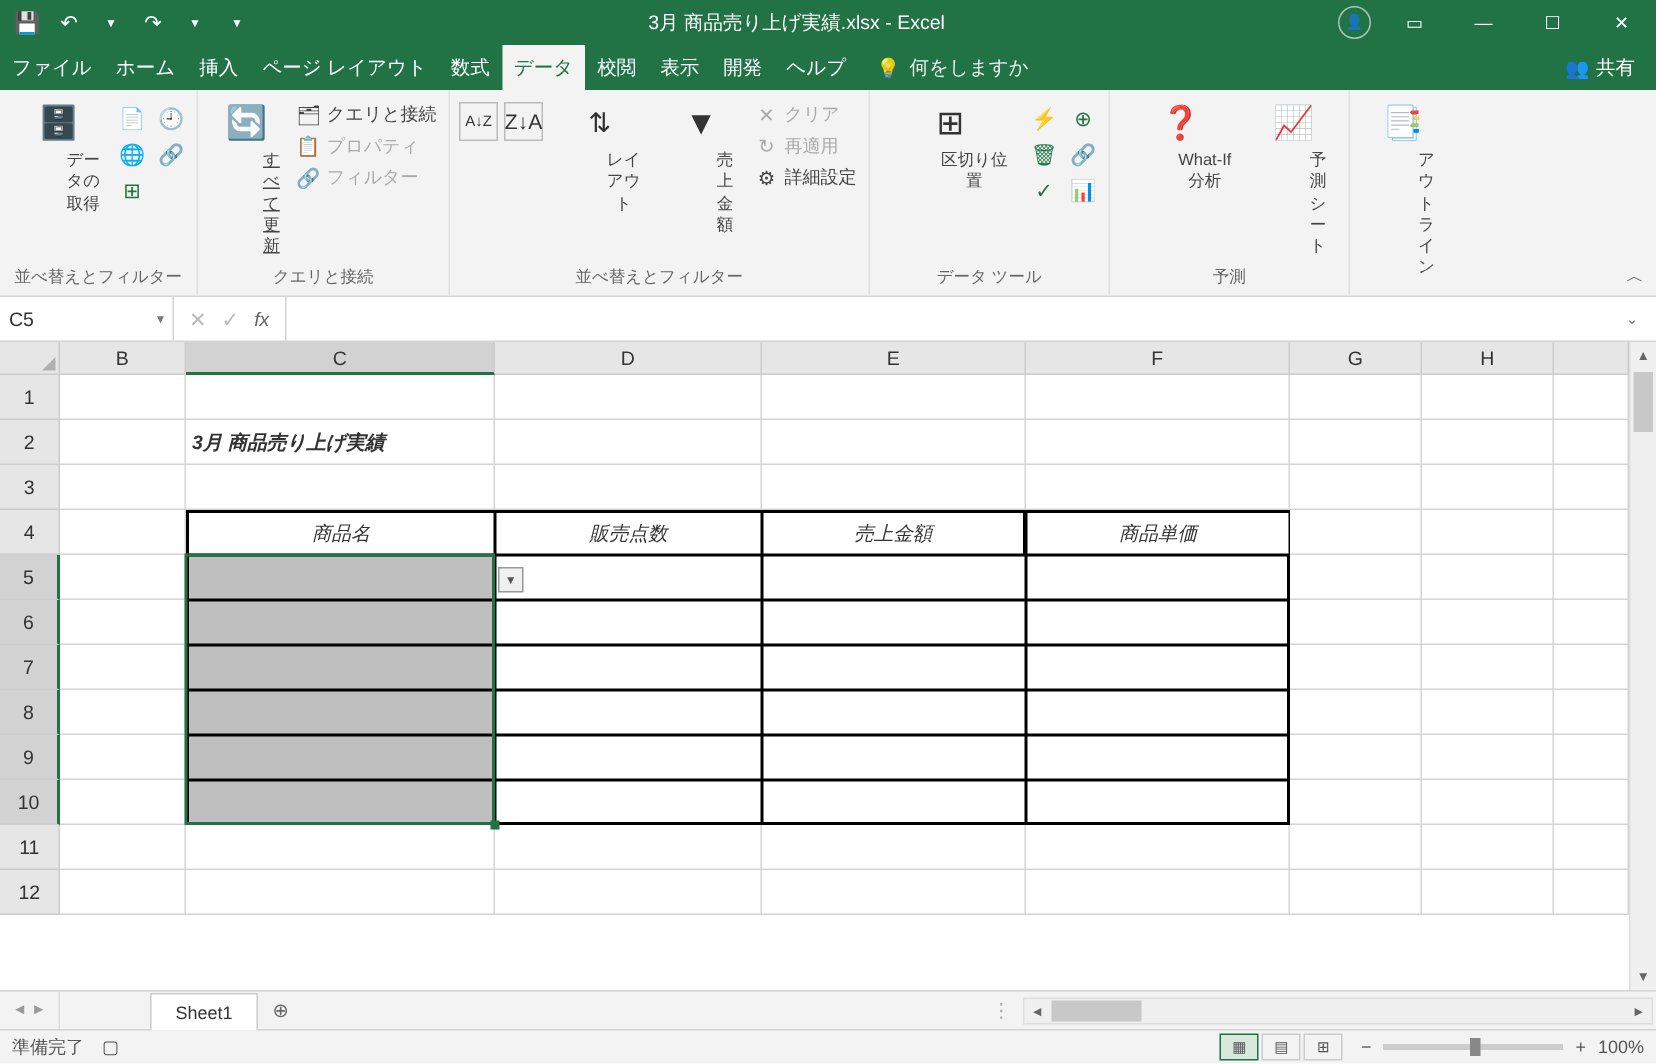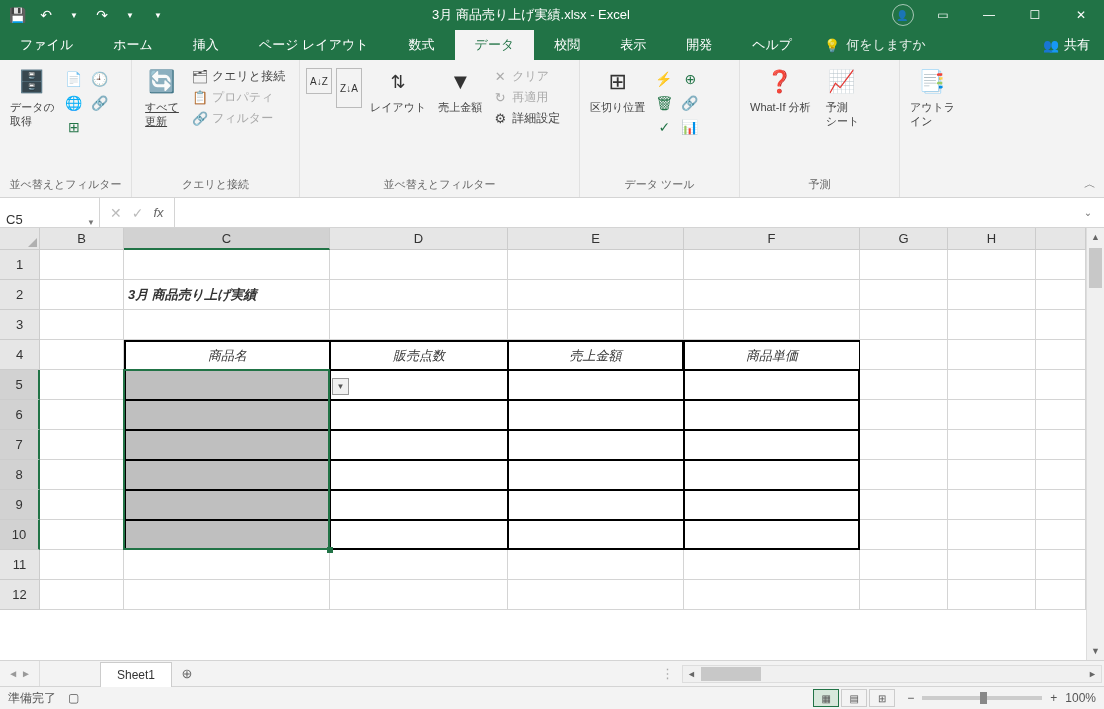--- a/index.html
+++ b/index.html
@@ -8,42 +8,42 @@
 .titlebar { height: 30px; background: #217346; display: flex; align-items: center; color: #fff; }
 .qat { display: flex; align-items: center; gap: 4px; padding: 0 6px; }
 .qat .ic { width: 24px; height: 24px; display: flex; align-items: center; justify-content: center; font-size: 14px; cursor: pointer; }
 .title-text { flex: 1; text-align: center; font-size: 13px; }
 .win-controls { display: flex; }
 .win-controls .wc { width: 46px; height: 30px; display: flex; align-items: center; justify-content: center; font-size: 12px; cursor: pointer; }
 .win-controls .avatar { width:34px;height:30px;display:flex;align-items:center;justify-content:center;}
 .win-controls .avatar .circ{width:22px;height:22px;border:1px solid rgba(255,255,255,0.6);border-radius:50%;display:flex;align-items:center;justify-content:center;font-size:10px;color:rgba(255,255,255,0.8);}
 
 .menubar { height: 30px; background: #217346; display: flex; align-items: stretch; color: #fff; font-size: 13px; }
-.menubar .tab { padding: 0 20px; display: flex; align-items: center; cursor: pointer; }
+.menubar .tab { padding: 0 8px; display: flex; align-items: center; cursor: pointer; }
 .menubar .tab.active { background: #f3f3f3; color: #217346; }
 .menubar .spacer { flex:1; }
 .menubar .tell { display:flex;align-items:center;gap:6px;padding:0 12px;color:rgba(255,255,255,0.9);}
 .menubar .share { padding:0 14px;display:flex;align-items:center;gap:4px;}
 
 .ribbon { height: 138px; background: #f3f3f3; border-bottom: 1px solid #d4d4d4; display: flex; position:relative;}
 .rgroup { border-right: 1px solid #e1e1e1; display: flex; flex-direction: column; }
 .rgroup .body { flex:1; display:flex; align-items:flex-start; padding:4px 6px 0 6px; gap:4px; }
 .rgroup .label { height: 20px; font-size: 11px; color: #666; text-align: center; padding-bottom:2px;}
 .bigbtn { display:flex;flex-direction:column;align-items:center;justify-content:flex-start;padding:2px 4px;cursor:pointer;min-width:48px;}
 .bigbtn .bicon { width:32px;height:32px;display:flex;align-items:center;justify-content:center;font-size:22px;}
-.bigbtn .blabel { font-size:11px;line-height:1.3;margin-top:2px;color:#444;}
+.bigbtn .blabel { font-size:11px;text-align:center;line-height:1.3;margin-top:2px;color:#444;margin-left:32px;}
 .sicons { display:flex;flex-direction:column;gap:2px;padding-top:4px;}
 .sicons .si{width:22px;height:22px;display:flex;align-items:center;justify-content:center;font-size:14px;color:#217346;}
 .stack { display:flex;flex-direction:column;gap:0px;padding-top:2px;}
 .stack .row{display:flex;align-items:center;gap:4px;font-size:12px;color:#444;padding:2px 2px;cursor:pointer;white-space:nowrap;}
 .stack .row .ri{width:16px;height:16px;display:inline-flex;align-items:center;justify-content:center;font-size:13px;}
 .ribbon-collapse{position:absolute;right:8px;bottom:4px;font-size:12px;color:#666;cursor:pointer;}
 
 .namebox-row { height: 30px; background:#fff; border-bottom:1px solid #d4d4d4; display:flex; align-items:stretch;}
-.namebox { width: 100px; border-right:1px solid #d4d4d4; display:flex; align-items:flex-end; padding:0 6px; font-size:13px; position:relative;}
+.namebox { width: 116px; border-right:1px solid #d4d4d4; display:flex; align-items:center; padding:0 6px; font-size:13px; position:relative;}
 .namebox .dd{position:absolute;right:4px;font-size:8px;color:#777;}
 .fx-icons{display:flex;align-items:center;gap:10px;padding:0 10px;border-right:1px solid #d4d4d4;color:#bbb;font-size:14px;}
 .fx-icons .fx{font-style:italic;color:#666;font-size:13px;}
 .formula-bar{flex:1;display:flex;align-items:center;padding:0 6px;}
 .formula-bar .expand{width:20px;text-align:center;color:#777;font-size:10px;}
 
 .grid-area{height:432px;display:flex;position:relative;}
 .corner{width:40px;height:22px;background:#e6e6e6;border-right:1px solid #ccc;border-bottom:1px solid #ccc;position:absolute;left:0;top:0;display:flex;align-items:flex-end;justify-content:flex-end;}
 .corner::after{content:"";width:0;height:0;border-left:9px solid transparent;border-bottom:9px solid #b0b0b0;margin:2px;}
 .col-headers{position:absolute;left:40px;top:0;height:22px;right:18px;display:flex;background:#e6e6e6;}
@@ -178,21 +178,21 @@
       </div>
     </div>
     <div class="label">クエリと接続</div>
   </div>
 
   <div class="rgroup" style="width:280px;">
     <div class="body">
       <div style="display:flex;flex-direction:column;gap:2px;padding-top:4px;">
         <div style="display:flex;gap:4px;">
           <div style="width:26px;height:26px;border:1px solid #bbb;display:flex;align-items:center;justify-content:center;font-size:10px;">A↓Z</div>
-          <div style="width:26px;height:40px;border:1px solid #bbb;display:flex;align-items:center;justify-content:center;font-size:10px;">Z↓A</div>
+          <div style="width:26px;height:26px;border:1px solid #bbb;display:flex;align-items:center;justify-content:center;font-size:14px;">Z↓A</div>
         </div>
       </div>
       <div class="bigbtn">
         <div class="bicon" style="font-size:18px;">⇅</div>
         <div class="blabel">レイアウト</div>
       </div>
       <div class="bigbtn">
         <div class="bicon">▼</div>
         <div class="blabel">売上金額</div>
       </div>

